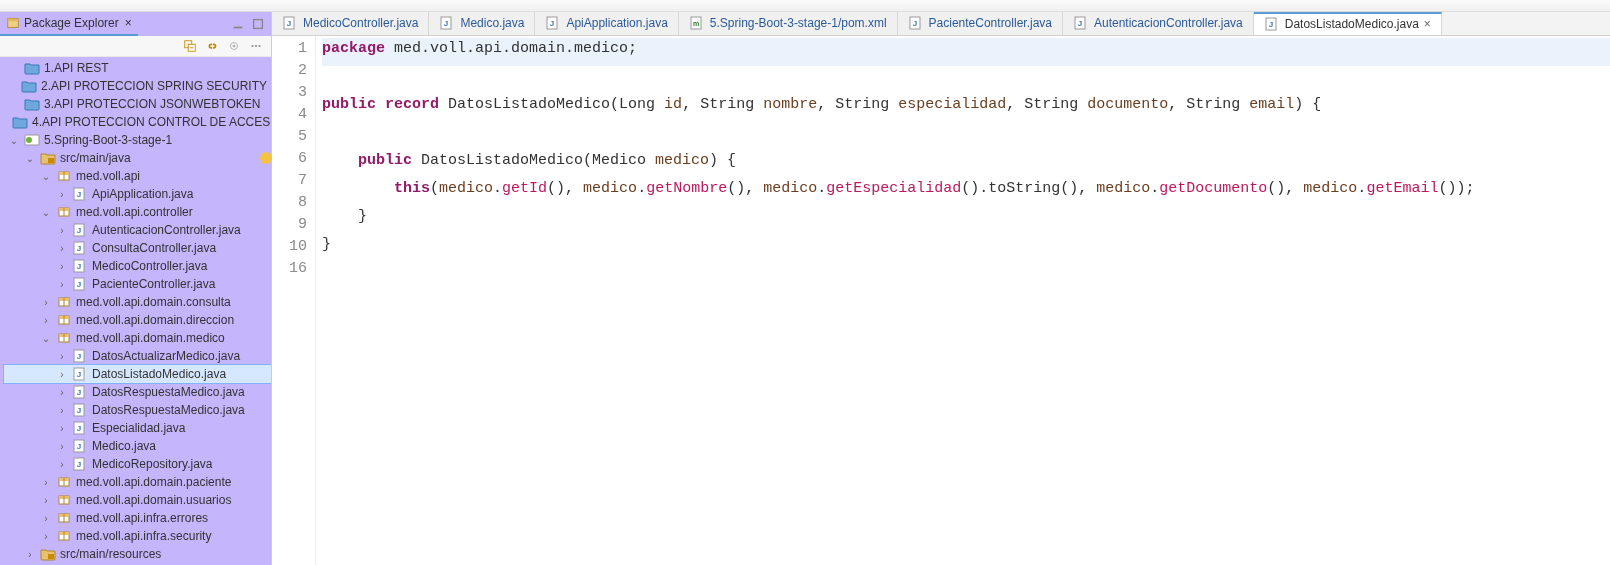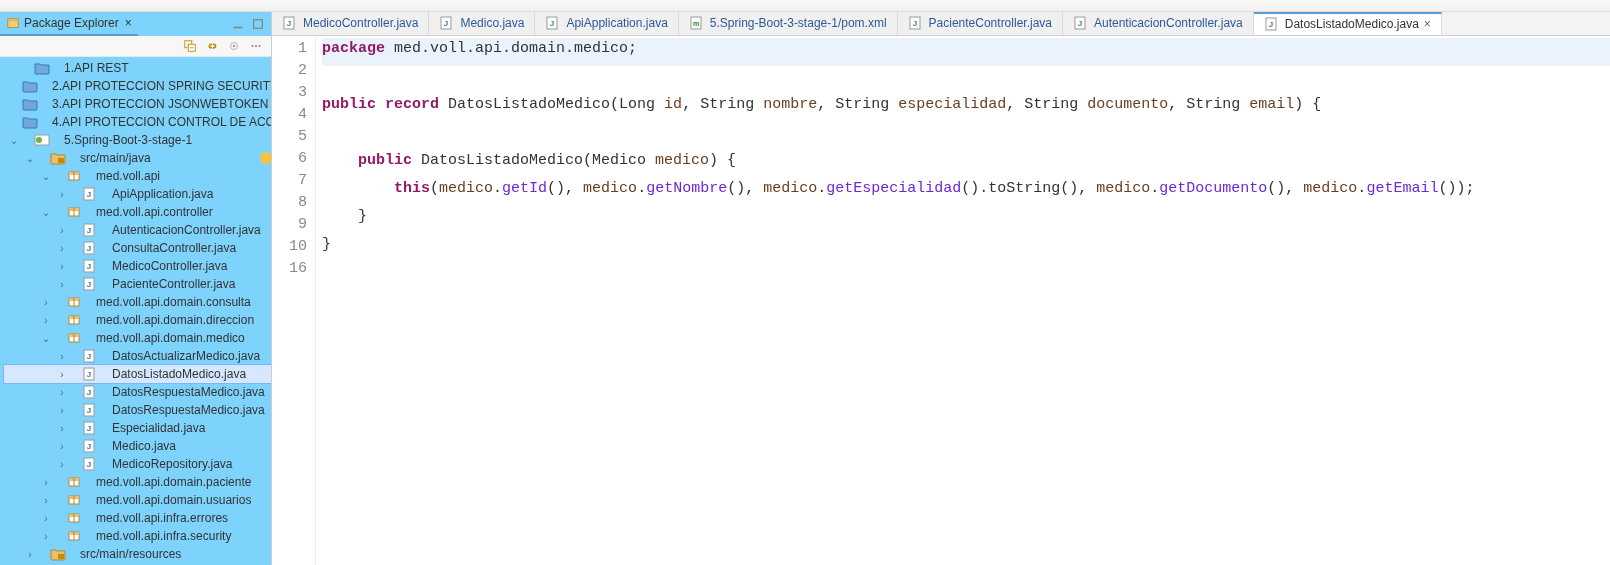--- a/index.html
+++ b/index.html
@@ -2,30 +2,30 @@
 <html><head>
 <meta charset="utf-8">
 <style>
   * { box-sizing: border-box; margin: 0; padding: 0; }
   body { font-family: "Segoe UI", Tahoma, sans-serif; font-size: 12px; color: #333; background: #fff; overflow: hidden; }
   .ide { display: flex; flex-direction: column; width: 1610px; height: 565px; }
   .toolbar-hint { height: 12px; background: linear-gradient(#fafafa,#f0f0f0); border-bottom: 1px solid #ddd; }
   .main { display: flex; flex: 1; min-height: 0; }
 
   
-  .sidebar { width: 272px; display: flex; flex-direction: column; border-right: 1px solid #ccc; background: #7dd3fc; }
+  .sidebar { width: 272px; display: flex; flex-direction: column; border-right: 1px solid #ccc; background: #c4b5fd; }
   .view-tab-row { display: flex; align-items: center; height: 24px; }
   .view-tab { display: flex; align-items: center; gap: 4px; padding: 0 6px; height: 24px; border-bottom: 2px solid #5A9BD5; color: #333; }
   .view-tab .close { margin-left: 2px; }
   .view-actions { margin-left: auto; display: flex; gap: 6px; padding: 0 6px; }
   .icon { width: 14px; height: 14px; display: inline-flex; align-items: center; justify-content: center; }
   .icon svg { width: 14px; height: 14px; display: block; }
   .mini-toolbar { display: flex; justify-content: flex-end; gap: 8px; padding: 3px 8px; border-bottom: 1px solid #e8e8e8; background: #f7f7f7; }
   .tree { flex: 1; overflow: auto; padding: 2px 0 8px 4px; }
-  .node { display: flex; align-items: center; gap: 14px; height: 18px; padding-right: 4px; white-space: nowrap; cursor: default; }
+  .node { display: flex; align-items: center; gap: 4px; height: 18px; padding-right: 4px; white-space: nowrap; cursor: default; }
   .node.selected { background: #d6e8ff; outline: 1px solid #7fb3ff; }
   .twisty { width: 12px; text-align: center; color: #666; font-size: 10px; }
   .ticon { width: 16px; height: 14px; display: inline-flex; align-items: center; }
   .ticon svg { width: 16px; height: 14px; }
 
   
   .editor-area { flex: 1; display: flex; flex-direction: column; min-width: 0; }
   .tabs { display: flex; align-items: flex-end; height: 24px; background: #f3f3f3; border-bottom: 1px solid #d0d0d0; overflow: hidden; }
   .tab { display: flex; align-items: center; gap: 5px; height: 24px; padding: 0 10px; border-right: 1px solid #d8d8d8; background: #f0f0f0; color: #2b5a9b; cursor: pointer; white-space: nowrap; }
   .tab.active { background: #fff; color: #333; border-top: 2px solid #5A9BD5; border-bottom: 2px solid #fff; position: relative; top: 1px; }
@@ -36,21 +36,21 @@
   .gutter { width: 44px; text-align: right; padding: 2px 8px 0 0; color: #8a8a8a; background: #fff; border-right: 1px solid #eee; user-select: none; }
   .gutter .ln { height: 22px; position: relative; }
   .gutter .ln.warn::before { content: ""; position: absolute; left: -12px; top: 4px; width: 12px; height: 12px; background: #f6c244; border-radius: 50%; }
   .code { flex: 1; padding: 2px 0 0 6px; position: relative; white-space: pre; }
   .code .row { height: 28px; }
   .code .row.hl { background: #eaf2fb; }
   .kw { color: #931a68; font-weight: bold; }
   .pkg { color: #333; }
   .type { color: #333; }
   .ident { color: #6a3e1f; }
-  .method { color: #6d28d9; }
+  .method { color: #be185d; }
   .plain { color: #333; }
 </style>
 </head>
 <body>
 
 <div class="ide">
   <div class="toolbar-hint"></div>
   <div class="main">
 
     <div class="sidebar">

